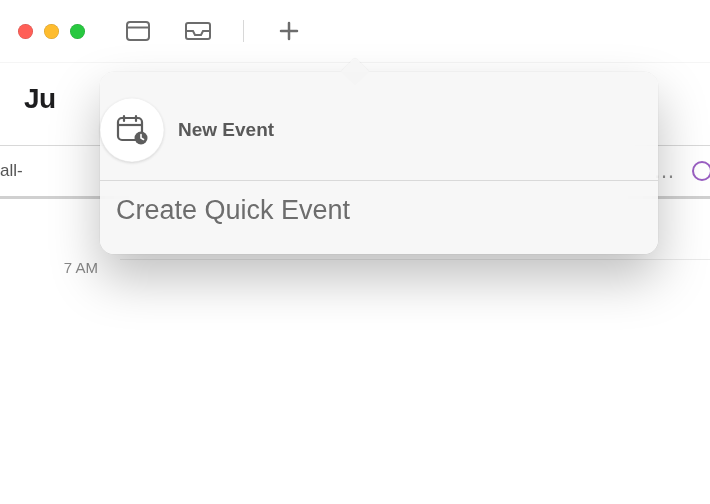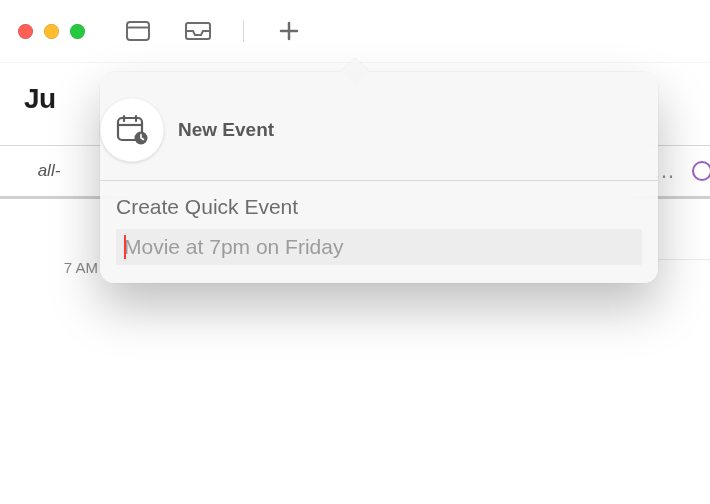--- a/index.html
+++ b/index.html
@@ -73,24 +73,23 @@
     border-top: 1px solid #d8d8d8;
     border-bottom: 3px solid #d0d0d0;
     height: 50px;
     display: flex;
     align-items: center;
     font-size: 17px;
     color: #555;
   }
   .all-day-label {
     width: 120px;
-    text-align: center;
+    text-align: left;
     padding-right: 22px;
     box-sizing: border-box;
-    font-style: italic;
   }
   .all-day-cells {
     flex: 1;
     display: flex;
     align-items: center;
     height: 100%;
     position: relative;
   }
   .day-divider {
     width: 1px;
@@ -184,21 +183,21 @@
 
   .popover-divider {
     height: 1px;
     background: rgba(0,0,0,0.12);
   }
 
   .quick-event {
     padding: 14px 16px 18px 16px;
   }
   .quick-title {
-    font-size: 21px;
+    font-size: 27px;
     color: #6d6d6d;
     margin-bottom: 10px;
     font-weight: 500;
   }
   .quick-input {
     width: 100%;
     box-sizing: border-box;
     font-size: 21px;
     padding: 6px 8px;
     border: none;
@@ -299,19 +298,15 @@
       <div class="pop-label">New Event</div>
     </div>
 
 
   </div>
 
   <div class="popover-divider"></div>
 
   <div class="quick-event">
     <div class="quick-title">Create Quick Event</div>
-    <div class="quick-input-wrap">
-      <input type="text" class="quick-input" autofocus="" placeholder="Movie at 7pm on Friday" style="">
-      <div class="caret"></div>
-    </div>
   </div>
 
 </div>
 
 </body></html>

